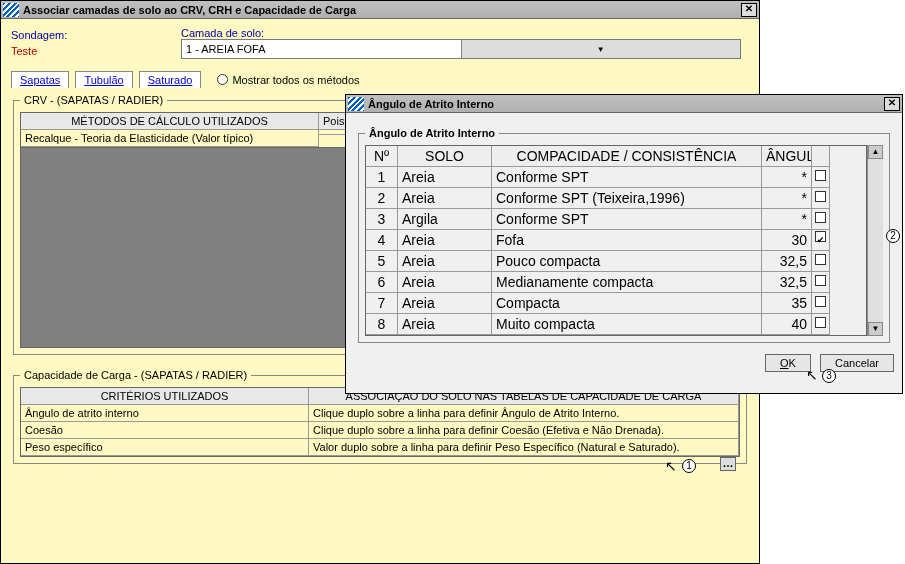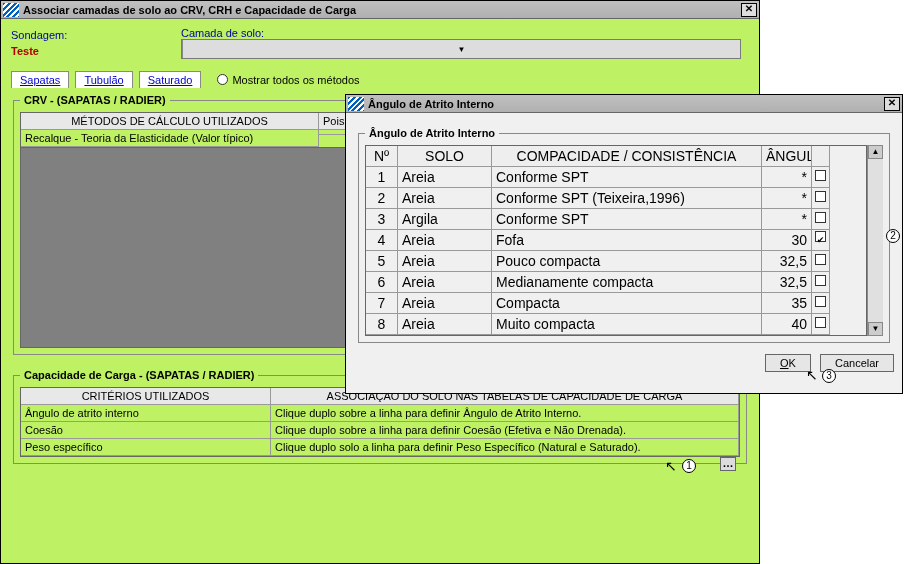--- a/index.html
+++ b/index.html
@@ -9,21 +9,21 @@
     font-size: 11px;
     background: #fff;
     color: #000;
     width: 905px;
     height: 564px;
     overflow: hidden;
     position: relative;
   }
   .window {
     border: 1px solid #000;
-    background: #bef264;
+    background: #fef9c3;
     position: absolute;
   }
   .titlebar {
     background: linear-gradient(#c0c0c0,#b0b0b0);
     height: 18px;
     display: flex;
     align-items: center;
     padding: 0 2px;
     border-bottom: 1px solid #666;
   }
@@ -46,21 +46,21 @@
     line-height: 10px;
     text-align: center;
     cursor: pointer;
     font-family: Arial;
     font-weight: bold;
   }
   .main-win { left:0; top:0; width:760px; height:564px; }
   .main-body { padding: 8px 10px; }
   .form-row { display:flex; gap:30px; align-items:center; margin-bottom:4px; }
   .blue-label { color:#0000a0; }
-  .red-bold { color:#b00000; font-weight:bold; }
+  .red-bold { color:#b00000; font-weight:normal; }
   .combo {
     display:flex; align-items:center;
     border:1px solid #7a7a7a; height:20px; width:560px;
     background:#fff;
   }
   .combo span { padding:0 4px; flex:1; }
   .combo .dd {
     width:16px; height:100%; border-left:1px solid #888;
     background:#ddd; display:flex; align-items:center; justify-content:center;
     font-size:8px;
@@ -72,37 +72,37 @@
     color:#0000c8; text-decoration: underline;
     cursor:pointer;
   }
   .radio-row { display:flex; align-items:center; gap:4px; margin-left:10px; }
   .radio-dot {
     width:11px;height:11px;border:1px solid #333;border-radius:50%;background:#fff;
   }
   fieldset {
     border:1px solid #888; margin-top:6px; padding:6px 6px;
   }
-  legend { font-weight:bold; padding:0 4px; }
+  legend { font-weight:normal; padding:0 4px; }
   .grid {
     border:1px solid #666; font-size:11px;
   }
   .grid-header, .grid-row {
     display:flex;
   }
   .grid-header .cell { background:#e8e8e8; font-weight:normal; text-align:center; }
   .cell {
     border-right:1px solid #999;
     border-bottom:1px solid #999;
     padding:2px 4px;
     overflow:hidden; white-space:nowrap;
   }
   .gray-fill { background:#808080; height:200px; }
 
-  .capacity-grid .cell:first-child { width:250px; }
+  .capacity-grid .cell:first-child { width:288px; }
   .capacity-grid .cell:nth-child(2) { flex:1; position:relative; }
 
   .dotbtn {
     position:absolute; right:2px; top:1px;
     width:16px;height:14px;border:1px solid #666;background:#ddd;
     text-align:center;line-height:11px;font-weight:bold;
   }
   .cursor-icon {
     position:absolute; font-size:14px; pointer-events:none;
   }
@@ -151,20 +151,21 @@
   </div>
   <div class="main-body">
     <div class="form-row">
       <div style="width:140px">
         <div class="blue-label">Sondagem:</div>
         <div class="red-bold" style="margin-top:4px">Teste</div>
       </div>
       <div>
         <div class="blue-label">Camada de solo:</div>
         <div class="combo">
+          <span>1 - AREIA FOFA</span>
           <span class="dd">▼</span>
         </div>
       </div>
     </div>
 
     <div class="tabrow">
       <span class="tab">Sapatas</span>
       <span class="tab">Tubulão</span>
       <span class="tab">Saturado</span>
       <span class="radio-row">
@@ -198,21 +199,21 @@
         <div class="grid-row">
           <div class="cell">Ângulo de atrito interno</div>
           <div class="cell">Clique duplo sobre a linha para definir Ângulo de Atrito Interno.</div>
         </div>
         <div class="grid-row">
           <div class="cell">Coesão</div>
           <div class="cell">Clique duplo sobre a linha para definir Coesão (Efetiva e Não Drenada).</div>
         </div>
         <div class="grid-row">
           <div class="cell">Peso específico</div>
-          <div class="cell">Clique duplo solo a linha para definir Peso Específico (Natural e Saturado).</div>
+          <div class="cell">Valor duplo sobre a linha para definir Peso Específico (Natural e Saturado).</div>
         </div>
       </div>
     </fieldset>
   </div>
 </div>
 
 <span class="dotbtn" style="left:720px;top:457px;position:absolute;z-index:5">…</span>
 <span class="cursor-icon" style="left:665px;top:458px;z-index:5">↖</span>
 <span class="callout" style="left:682px;top:459px;z-index:5">1</span>
 

